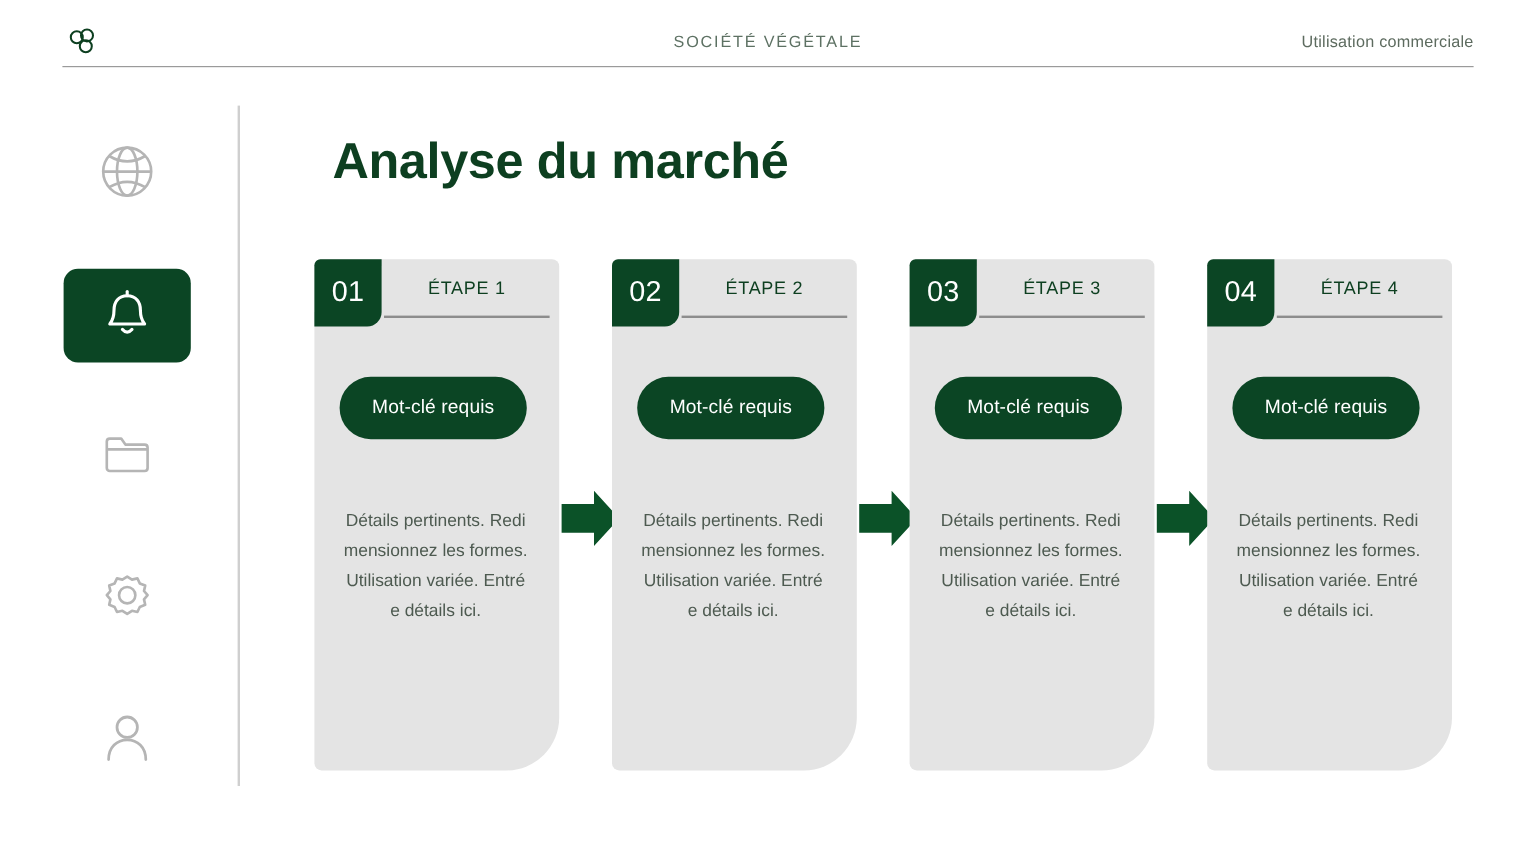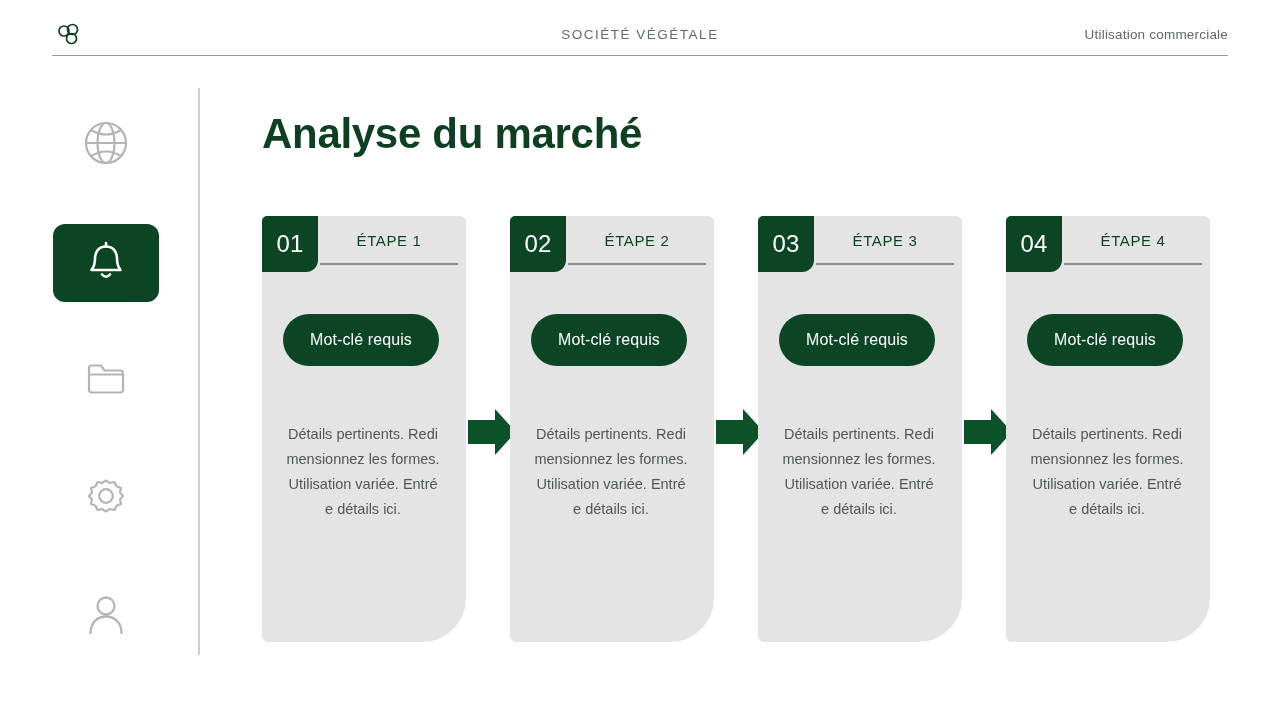--- a/index.html
+++ b/index.html
@@ -89,21 +89,21 @@
     left: 198px;
     top: 88px;
     width: 1.5px;
     height: 567px;
     background: #cfcfcf;
   }
 
   
   .page-title {
     position: absolute;
-    left: 262px;
+    left: 277px;
     top: 110px;
     font-size: 42px;
     font-weight: bold;
     color: #0d3f20;
     letter-spacing: -0.3px;
   }
 
   
   .steps {
     position: absolute;

